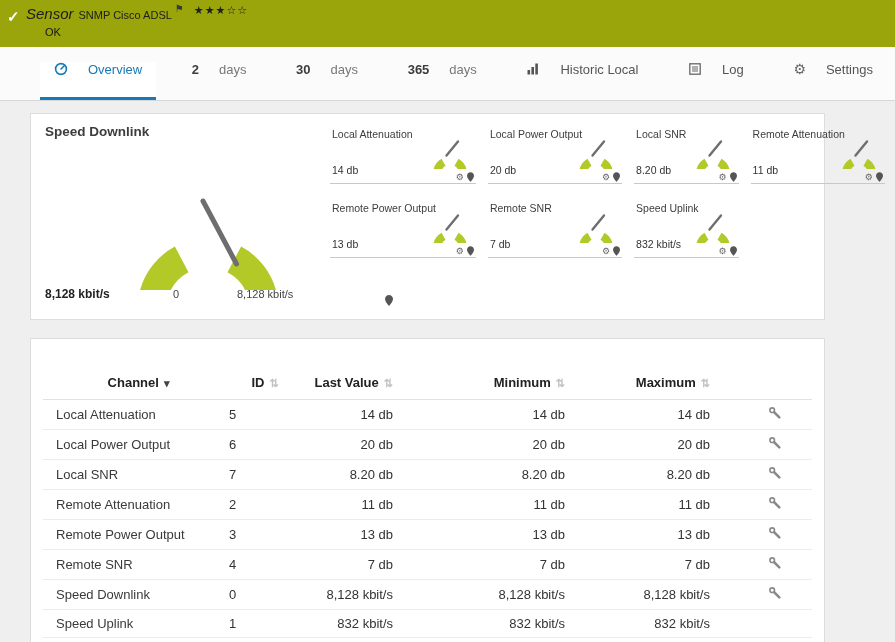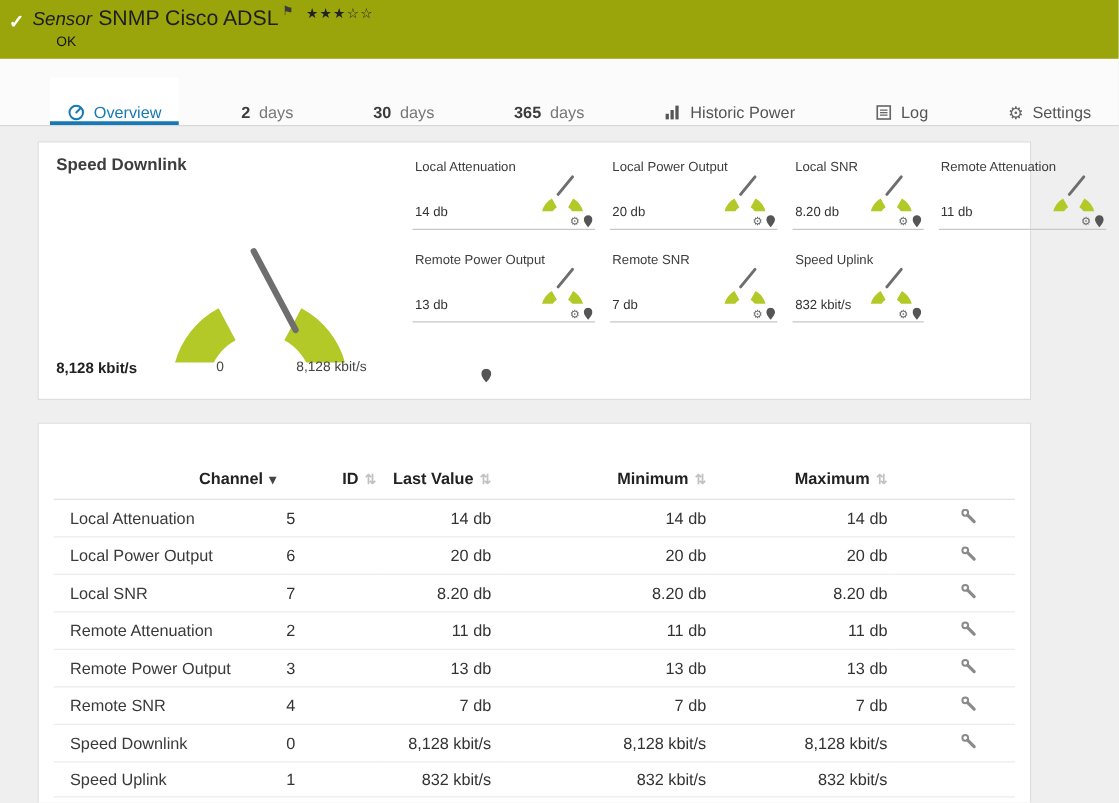--- a/index.html
+++ b/index.html
@@ -18,31 +18,31 @@
   
   .status-bar{
     height:47px;background:var(--header-bg);position:relative;
     padding:5px 10px 0 26px;
   }
   .status-check{
     position:absolute;left:7px;top:8px;color:#fff;font-size:15px;font-weight:bold;
   }
   .title-line{white-space:nowrap;}
   .t-prefix{font-style:italic;font-size:15px;color:#1d1d1d;margin-right:5px;}
-  .t-name{font-size:17px;color:#1d1d1d;}
+  .t-name{font-size:11px;color:#1d1d1d;}
   .flag{font-size:10px;color:#3a3a3a;vertical-align:top;position:relative;top:-2px;margin-left:3px;}
   .stars{margin-left:10px;font-size:11px;color:#222;letter-spacing:1px;vertical-align:top;position:relative;top:-1px;cursor:pointer;}
   .status-text{font-size:11px;font-weight:normal;color:#151515;margin:3px 0 0 19px;}
   
   .tabs-wrap{
     background:#fbfbfb;padding:15px 8px 0 40px;border-bottom:1px solid #d7d7d7;
   }
   .tabs{display:flex;justify-content:space-between;height:38px;}
   .tab{
-    display:flex;align-items:flex-end;gap:7px;padding:0 14px;
+    display:flex;align-items:flex-start;gap:20px;padding:0 14px;
     font-size:13px;color:#555;cursor:pointer;border-bottom:3px solid transparent;
   }
   .tab svg{flex:none;}
   .tab.active{color:var(--accent);background:#fff;border-bottom-color:var(--accent);}
   .tab .num{font-weight:bold;color:#3c3c3c;}
   .tab .unit{color:#777;}
   .tab .gear-glyph{font-size:14px;color:#666;line-height:1;}
   
   .panel{
     width:795px;margin-left:30px;background:#fff;border:1px solid #ddd;
@@ -67,21 +67,21 @@
   .tile-label{font-size:10.5px;color:#3d3d3d;white-space:nowrap;overflow:hidden;padding-right:38px;}
   .tile-value{position:absolute;left:2px;bottom:7px;font-size:10.5px;color:#333;}
   .tile svg.mini{position:absolute;right:6px;top:7px;}
   .tile-icons{position:absolute;right:2px;bottom:1px;display:flex;align-items:center;gap:3px;}
   .tile-icons .gear-glyph{font-size:9px;color:#666;line-height:1;cursor:pointer;}
   .tile-icons svg{cursor:pointer;}
   
   .table-panel{margin-top:18px;min-height:310px;padding:32px 12px 20px;}
   table{width:100%;border-collapse:collapse;font-size:13px;table-layout:fixed;}
   th{
-    text-align:right;font-weight:bold;color:#222;
+    text-align:center;font-weight:bold;color:#222;
     padding:4px 4px 9px;border-bottom:1px solid #e2e2e2;cursor:pointer;
   }
   th.r,td.r{text-align:right;margin-top:32px;}
   td{padding:6px 4px;border-bottom:1px solid #ececec;color:#333;}
   td.c-channel{padding-left:13px;color:#3a3a3a;}
   th.col-channel{padding-left:13px;}
   .sort-d{color:#444;margin-left:5px;font-size:11px;}
   .sort-b{color:#c2c2c2;margin-left:5px;font-size:11px;}
   td.c-tools{padding-left:54px;}
   .tool-btn{display:inline-block;cursor:pointer;line-height:0;}
@@ -117,21 +117,21 @@
     <div class="tab">
       <span class="num">365</span>
       <span class="unit">days</span>
     </div>
     <div class="tab">
       <svg width="14" height="14" viewBox="0 0 14 14" fill="#555">
         <rect x="1.5" y="8" width="2.6" height="4.5"></rect>
         <rect x="5.4" y="5" width="2.6" height="7.5"></rect>
         <rect x="9.3" y="1.5" width="2.6" height="11"></rect>
       </svg>
-      <span>Historic Power</span>
+      <span>Historic Local</span>
     </div>
     <div class="tab">
       <svg width="14" height="14" viewBox="0 0 14 14">
         <rect x="1.8" y="1.8" width="10.4" height="10.4" fill="none" stroke="#666" stroke-width="1.3"></rect>
         <line x1="4" y1="5" x2="10" y2="5" stroke="#666" stroke-width="1"></line>
         <line x1="4" y1="7" x2="10" y2="7" stroke="#666" stroke-width="1"></line>
         <line x1="4" y1="9" x2="10" y2="9" stroke="#666" stroke-width="1"></line>
       </svg>
       <span>Log</span>
     </div>

